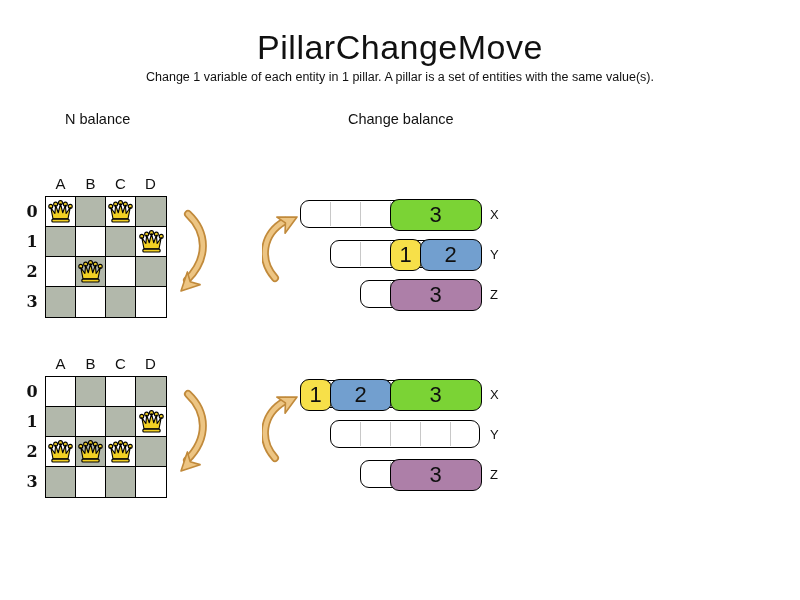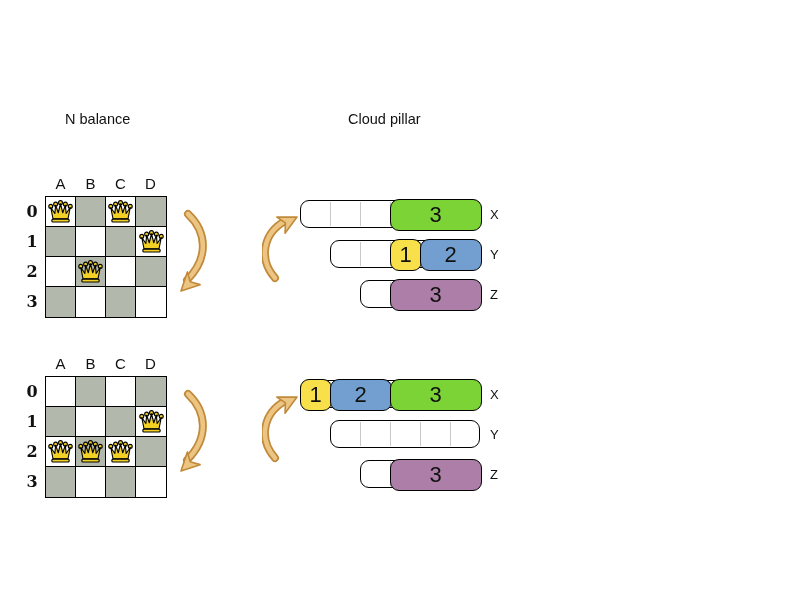--- a/index.html
+++ b/index.html
@@ -40,22 +40,24 @@
            display:flex; align-items:center; justify-content:center;
            font-size:22px; color:#111; }
   .bar-label { position:absolute; font-size:13px; }
 
   .arrow { position:absolute; }
 </style>
 </head>
 <body>
 
 <div class="page">
+  <div class="title">PillarChangeMove</div>
+  <div class="subtitle">Change 1 variable of each entity in 1 pillar. A pillar is a set of entities with the same value(s).</div>
   <div class="col-label nq">N balance</div>
-  <div class="col-label cb">Cloud pillar</div>
+  <div class="col-label cb">Change balance</div>
   <div class="state" id="state-0" style="top:170px">
       <div class="board-headers" style="left: 46px; top: 5px;">
         <span>A</span>
         <span>B</span>
         <span>C</span>
         <span>D</span>
       </div>
       <div class="row-labels" style="left: 22px; top: 26px;">
         <div>0</div>
         <div>1</div>

